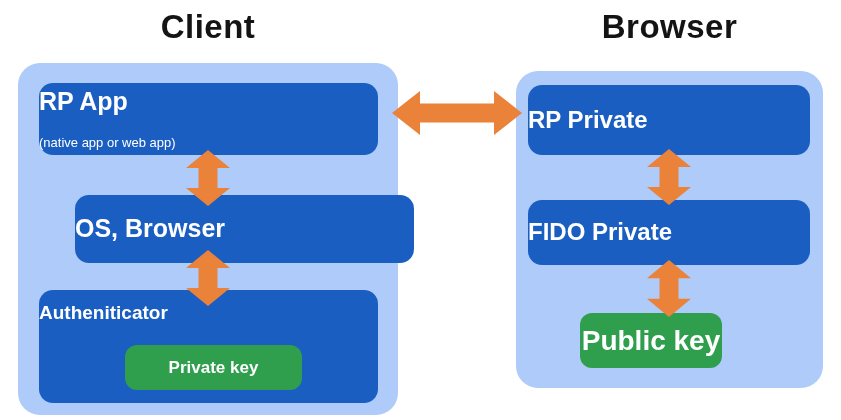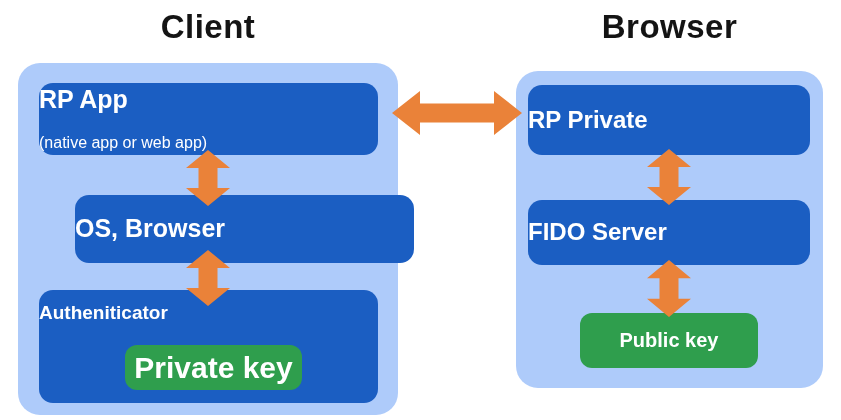--- a/index.html
+++ b/index.html
@@ -40,21 +40,21 @@
     background: var(--box_blue, #1B5EC2);
     border-radius: 14px;
     color: var(--text_white, #ffffff);
     display: flex;
     flex-direction: column;
     align-items: flex-start;
     justify-content: center;
     text-align: center;
   }
   .box .label { font-size: 25px; font-weight: 700; line-height: 1.1; }
-  .box .sublabel { font-size: 16px; font-weight: 400; margin-top: 20px; }
+  .box .sublabel { font-size: 13px; font-weight: 400; margin-top: 20px; }
 
   .box.rp-app       { left: 39px;  top: 83px;  width: 339px; height: 72px; }
   .box.os-browser   { left: 39px;  top: 195px; width: 339px; height: 68px; margin-left: 36px; }
   .box.authenticator{
     left: 39px; top: 290px; width: 339px; height: 113px;
     justify-content: flex-start; padding-top: 13px; box-sizing: border-box;
   }
   .box.authenticator .label { font-size: 19px; }
   .box.rp-server    { left: 528px; top: 85px;  width: 282px; height: 70px; }
   .box.fido-server  { left: 528px; top: 200px; width: 282px; height: 65px; }
@@ -63,22 +63,22 @@
   .key-badge {
     position: absolute;
     background: var(--key_green, #2F9E4D);
     border-radius: 12px;
     color: var(--text_white, #ffffff);
     display: flex;
     align-items: center;
     justify-content: center;
     font-weight: 700;
   }
-  .key-badge.private { left: 125px; top: 345px; width: 177px; height: 45px; font-size: 30px; }
-  .key-badge.public  { left: 580px; top: 313px; width: 178px; height: 55px; font-size: 20px; }
+  .key-badge.private { left: 125px; top: 345px; width: 177px; height: 45px; font-size: 17px; }
+  .key-badge.public  { left: 580px; top: 313px; width: 142px; height: 55px; font-size: 28px; }
 
   .arrow { position: absolute; }
   .arrow polygon { fill: var(--arrow_orange, #EA8239); }
   .arrow.h   { left: 391px; top: 90px;  width: 132px; height: 46px; }
   .arrow.v1c { left: 185px; top: 149px; width: 46px;  height: 58px; }
   .arrow.v2c { left: 185px; top: 249px; width: 46px;  height: 58px; }
   .arrow.v1s { left: 646px; top: 148px; width: 46px;  height: 58px; }
   .arrow.v2s { left: 646px; top: 259px; width: 46px;  height: 59px; }
 </style>
 </head>
@@ -108,21 +108,21 @@
 
   <div class="key-badge private">
     <span>Private key</span>
   </div>
 
   <div class="box rp-server">
     <div class="label">RP Private</div>
   </div>
 
   <div class="box fido-server">
-    <div class="label">FIDO Server</div>
+    <div class="label">FIDO Private</div>
   </div>
 
   <div class="key-badge public">
     <span>Public key</span>
   </div>
 
   <svg class="arrow h" viewBox="0 0 132 46" preserveAspectRatio="none">
     <polygon points="1,23 29,1 29,13.5 103,13.5 103,1 131,23 103,45 103,32.5 29,32.5 29,45"></polygon>
   </svg>
 

